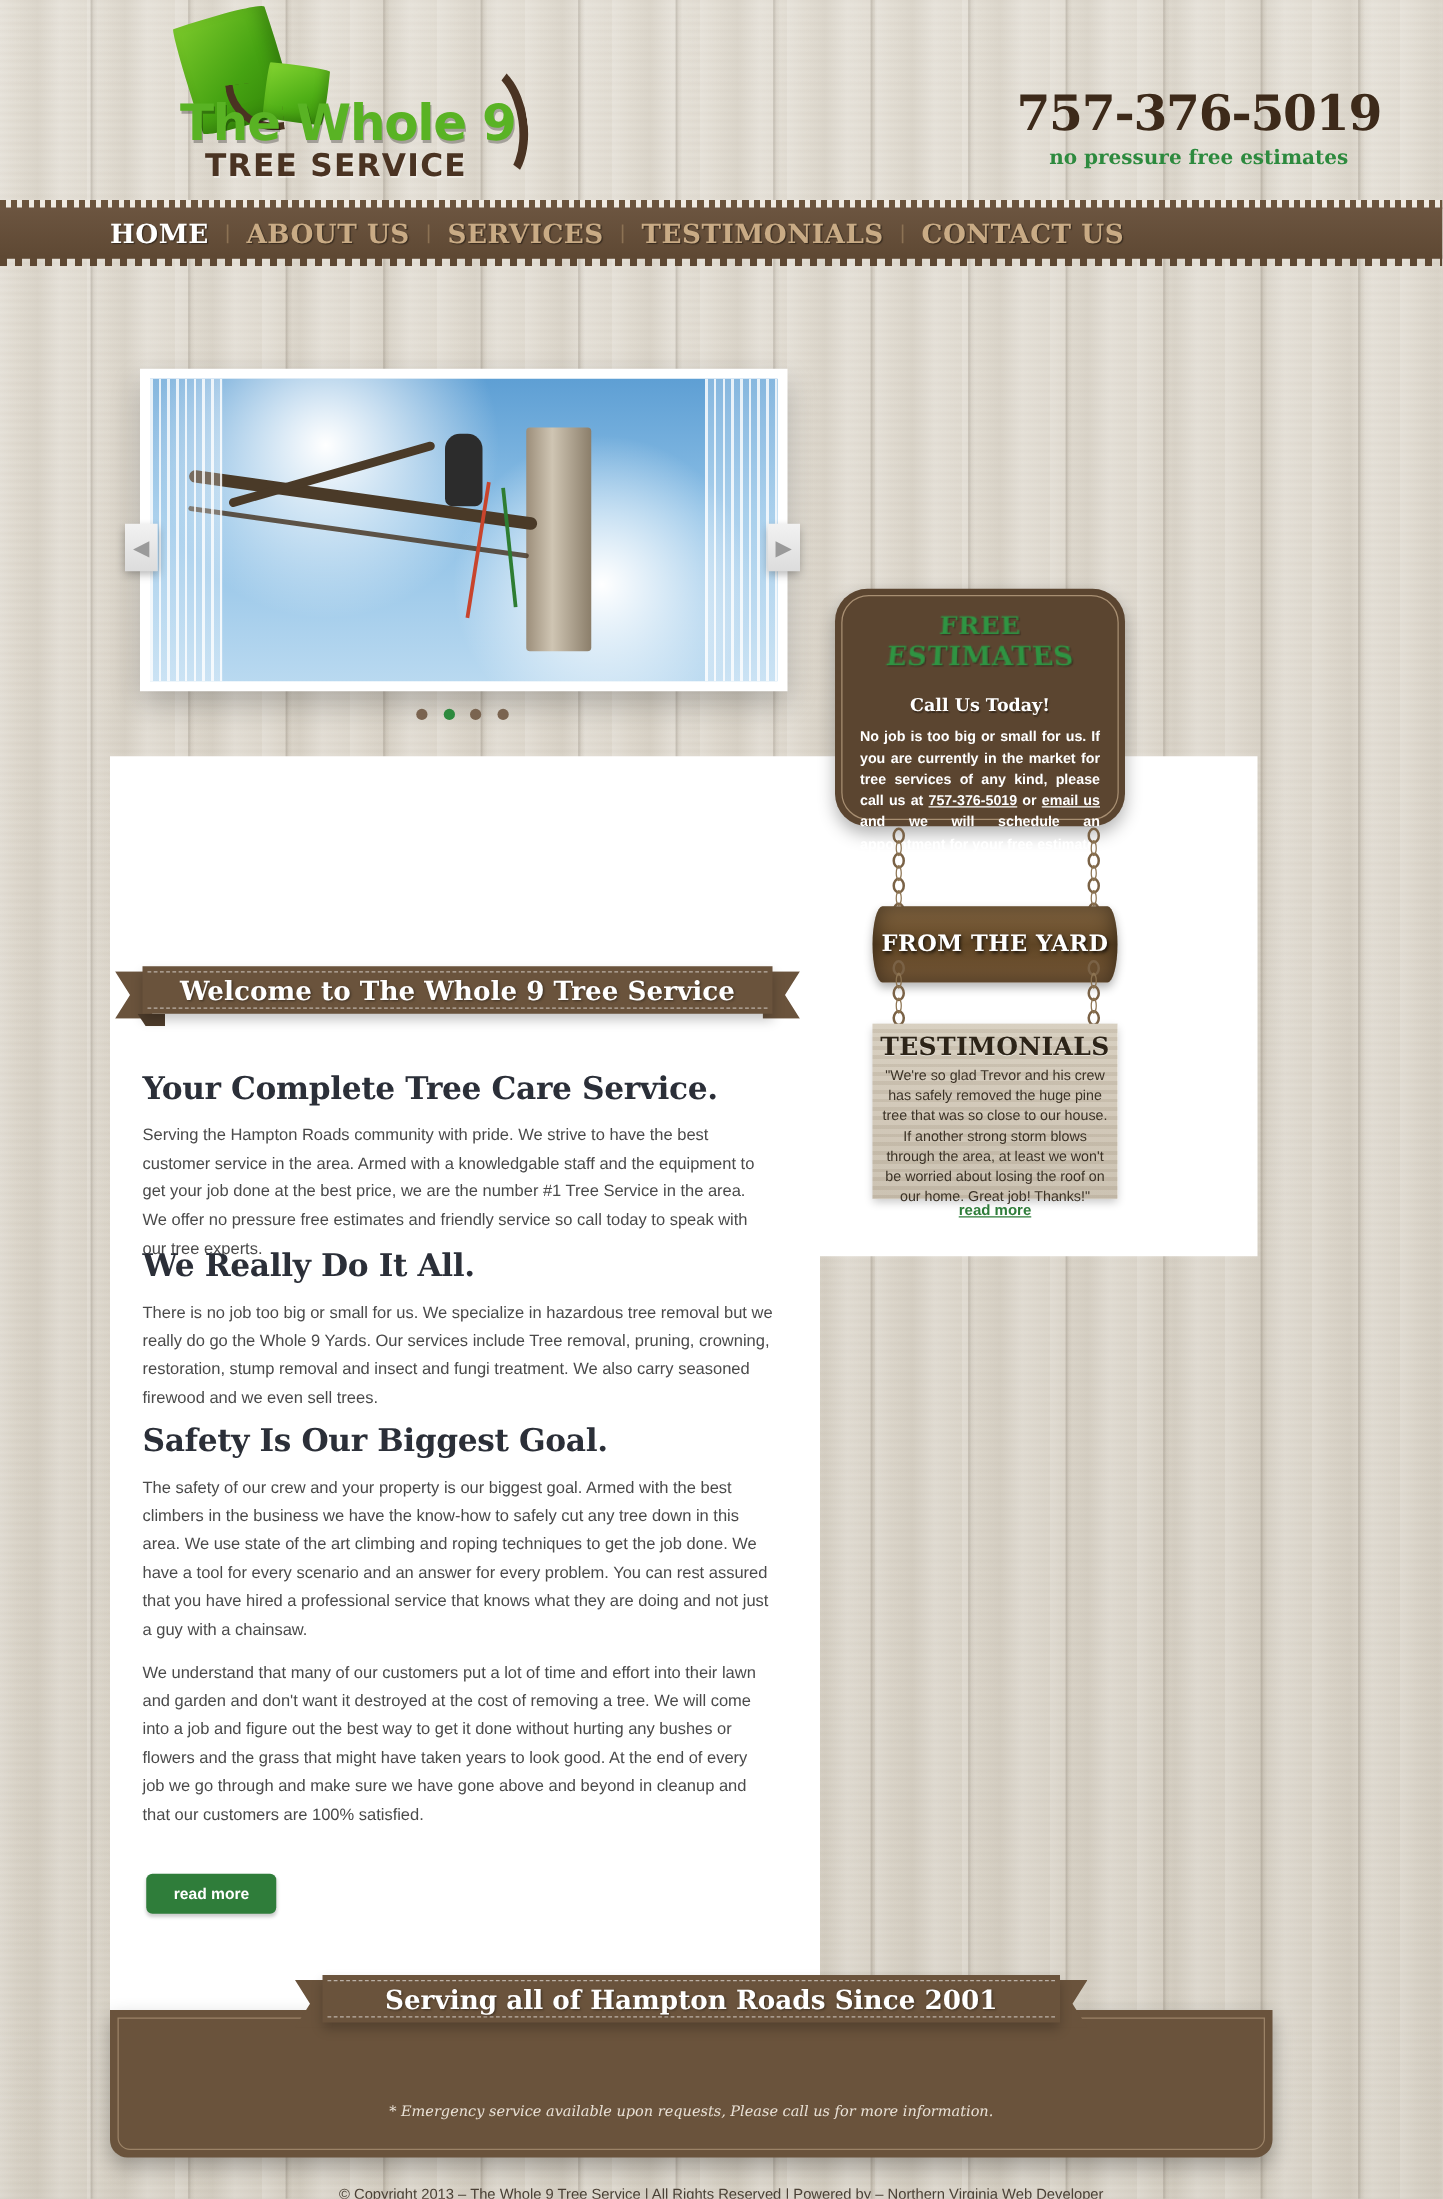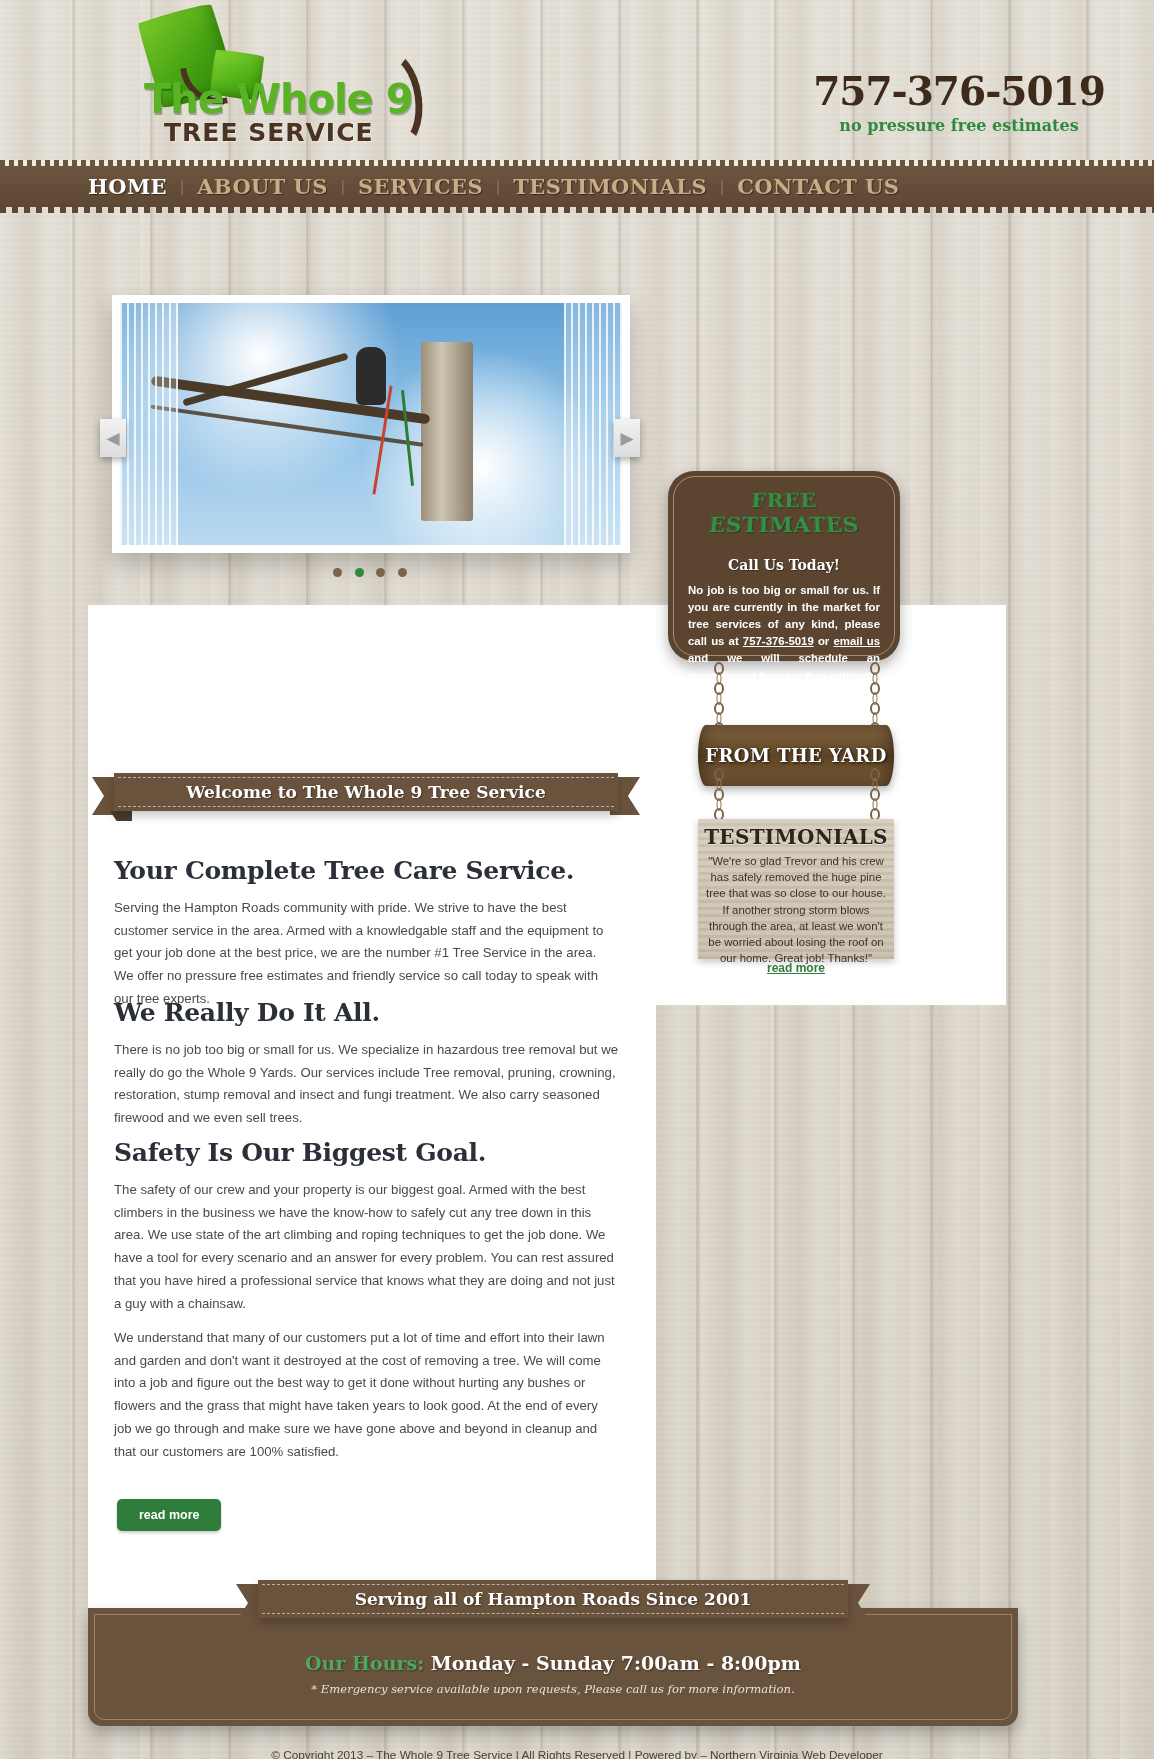--- a/index.html
+++ b/index.html
@@ -220,21 +220,21 @@
     box-shadow: 0 5px 9px rgba(0,0,0,.22);
     display: flex; align-items: center; justify-content: center;
   }
   .ribbon-body:before, .ribbon-body:after {
     content: ""; position: absolute; left: 4px; right: 4px; height: 0;
     border-top: 1px dashed rgba(255,255,255,.55);
   }
   .ribbon-body:before { top: 4px; }
   .ribbon-body:after { bottom: 4px; }
   .ribbon-text {
-    font-family: "DejaVu Serif", serif; font-weight: bold; font-size: 17px;
+    font-family: "DejaVu Serif", serif; font-weight: bold; font-size: 21px;
     color: #fff; text-shadow: 1px 1px 2px rgba(0,0,0,.4); position: relative; z-index: 2;
   }
   .ribbon-tail-l {
     position: absolute; left: 0; top: 4px; width: 30px; height: 38px;
     background: #6a533c;
     clip-path: polygon(0 0, 100% 0, 100% 100%, 0 100%, 40% 50%);
   }
   .ribbon-tail-r {
     position: absolute; right: 0; top: 4px; width: 30px; height: 38px;
     background: #6a533c;
@@ -526,24 +526,20 @@
     </div>
 
     <div class="testi-panel">
       <div class="testi-title">TESTIMONIALS</div>
       <div class="testi-quote">"We're so glad Trevor and his crew has safely removed the huge pine tree that was so close to our house. If another strong storm blows through the area, at least we won't be worried about losing the roof on our home. Great job! Thanks!"</div>
     </div>
     <a class="testi-readmore" href="#">read more</a>
 
     <div class="foot-box">
       <div class="foot-box-inner"></div>
-      <div class="hours-line">
-        <span class="lbl">Our Hours:</span>
-        <span>Monday - Sunday   7:00am - 8:00pm</span>
-      </div>
       <div class="hours-note">* Emergency service available upon requests, Please call us for more information.</div>
     </div>
 
     <div class="ribbon foot-ribbon">
       <div class="ribbon-tail-l"></div>
       <div class="ribbon-tail-r"></div>
       <div class="ribbon-body">
         <span class="ribbon-text">Serving all of Hampton Roads Since 2001</span>
       </div>
     </div>

